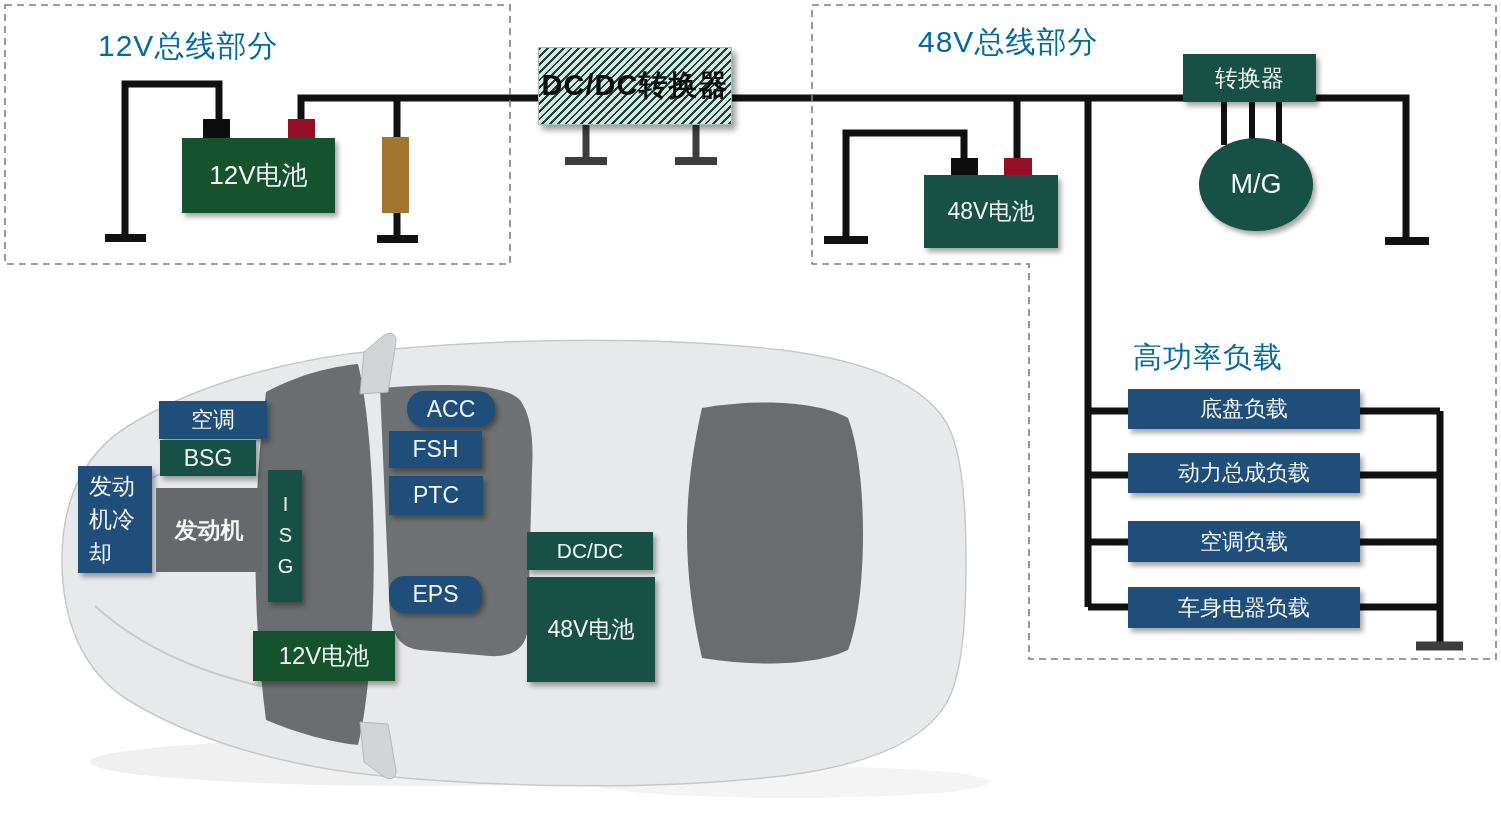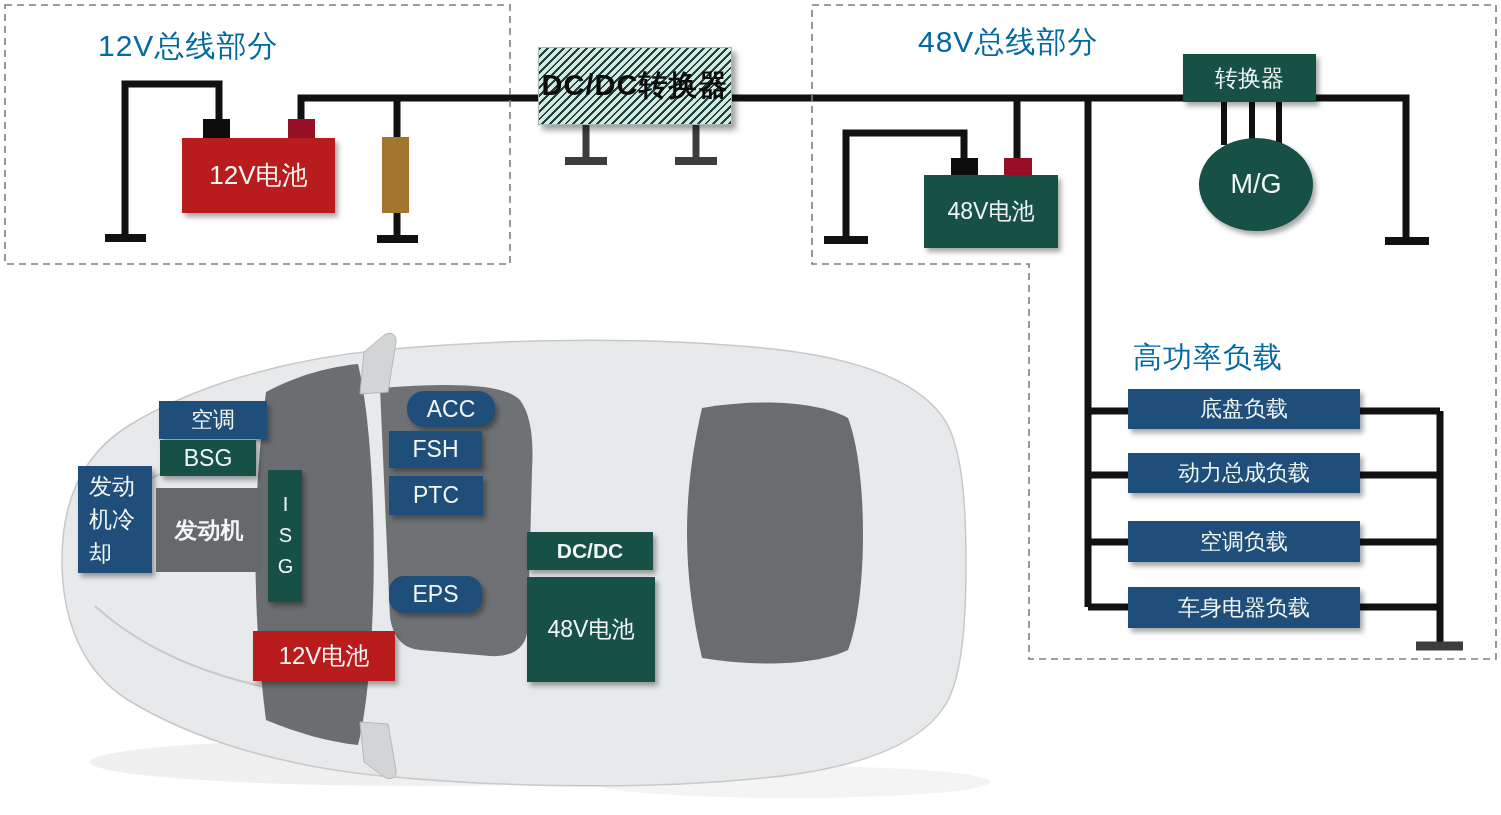--- a/index.html
+++ b/index.html
@@ -11,21 +11,21 @@
   .title{
     position:absolute;color:#0369a1;font-size:30px;letter-spacing:1px;
     text-align:left;white-space:nowrap;
   }
   .box{
     position:absolute;display:flex;align-items:center;justify-content:center;
     color:#f2f6f4;box-shadow:3px 4px 5px rgba(0,0,0,.35);box-sizing:border-box;
   }
   .green{background:#175044;}
   .blue{background:#1e4e79;}
-  .brown{background:#b91c1c;}
+  .brown{background:#14532d;}
   .grayblock{background:#66696b;box-shadow:none;}
   .circle{border-radius:50%;text-align:center;}
   .hatch{
     position:absolute;display:flex;align-items:center;justify-content:center;
     background:repeating-linear-gradient(135deg,#1c423d 0px,#1c423d 2px,#d5e9e1 2px,#d5e9e1 5.5px);
     border:1px solid #a8bdb6;box-shadow:4px 5px 6px rgba(0,0,0,.38);box-sizing:border-box;
   }
   .hatch .lbl{color:#0c0c0c;font-size:29px;font-weight:bold;letter-spacing:1px;}
   .vert{
     writing-mode:vertical-lr;text-orientation:upright;letter-spacing:9px;
@@ -148,17 +148,17 @@
 
   <div class="box blue" style="left:159px;top:401px;width:108px;height:38px;font-size:22px;">空调</div>
   <div class="box green" style="left:160px;top:440px;width:96px;height:36px;font-size:23px;">BSG</div>
   <div class="box blue wrapbox" style="left:78px;top:466px;width:74px;height:107px;font-size:23px;">发动机冷却</div>
   <div class="box grayblock" style="left:156px;top:488px;width:106px;height:84px;font-size:23px;font-weight:bold;">发动机</div>
   <div class="box green vert" style="left:268px;top:470px;width:34px;height:132px;font-size:20px;">ISG</div>
   <div class="box blue" style="left:407px;top:391px;width:88px;height:36px;font-size:23px;border-radius:17px;">ACC</div>
   <div class="box blue" style="left:389px;top:431px;width:93px;height:37px;font-size:23px;">FSH</div>
   <div class="box blue" style="left:389px;top:476px;width:94px;height:39px;font-size:23px;">PTC</div>
   <div class="box blue" style="left:389px;top:576px;width:93px;height:37px;font-size:23px;border-radius:15px;">EPS</div>
-  <div class="box green" style="left:527px;top:532px;width:126px;height:38px;font-size:21px;font-weight:bold;">DC/DC</div>
+  <div class="box green" style="left:527px;top:532px;width:126px;height:38px;font-size:21px;">DC/DC</div>
   <div class="box green" style="left:527px;top:577px;width:128px;height:105px;font-size:23px;">48V电池</div>
   <div class="box brown" style="left:253px;top:631px;width:142px;height:50px;font-size:24px;">12V电池</div>
 
 </div>
 
 </body></html>

